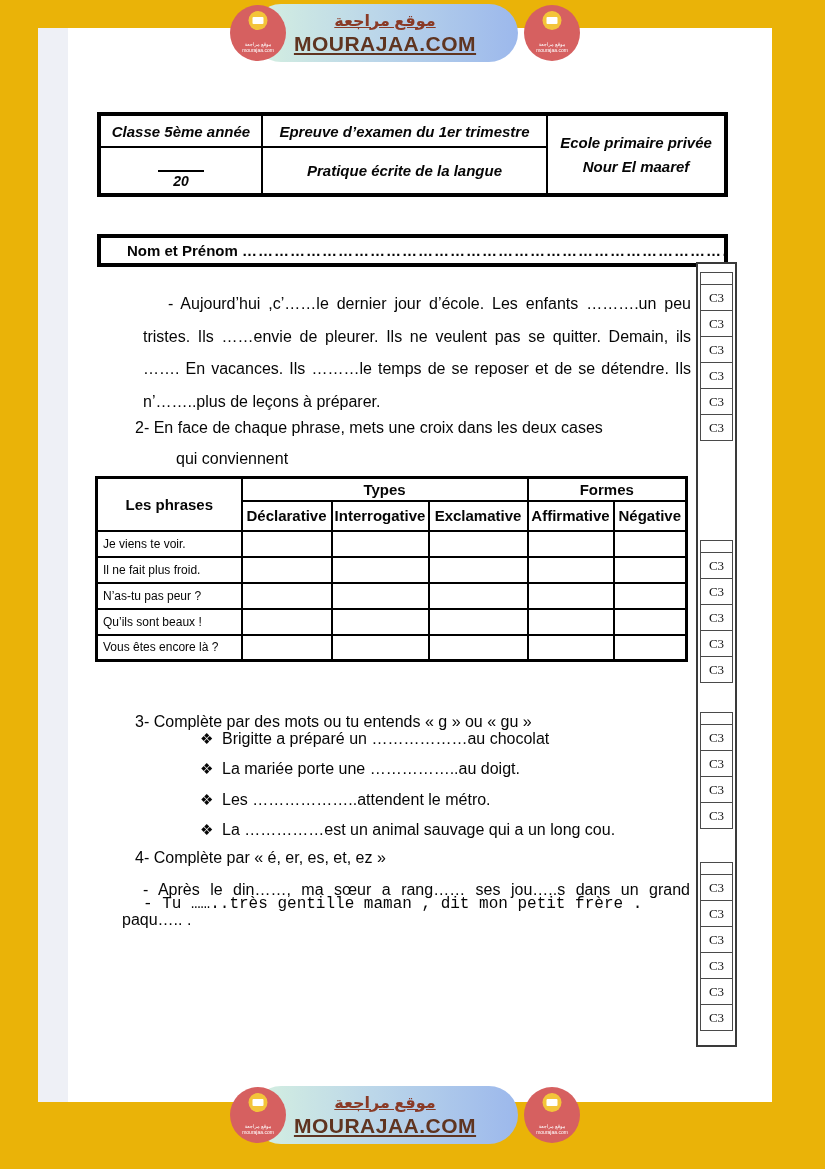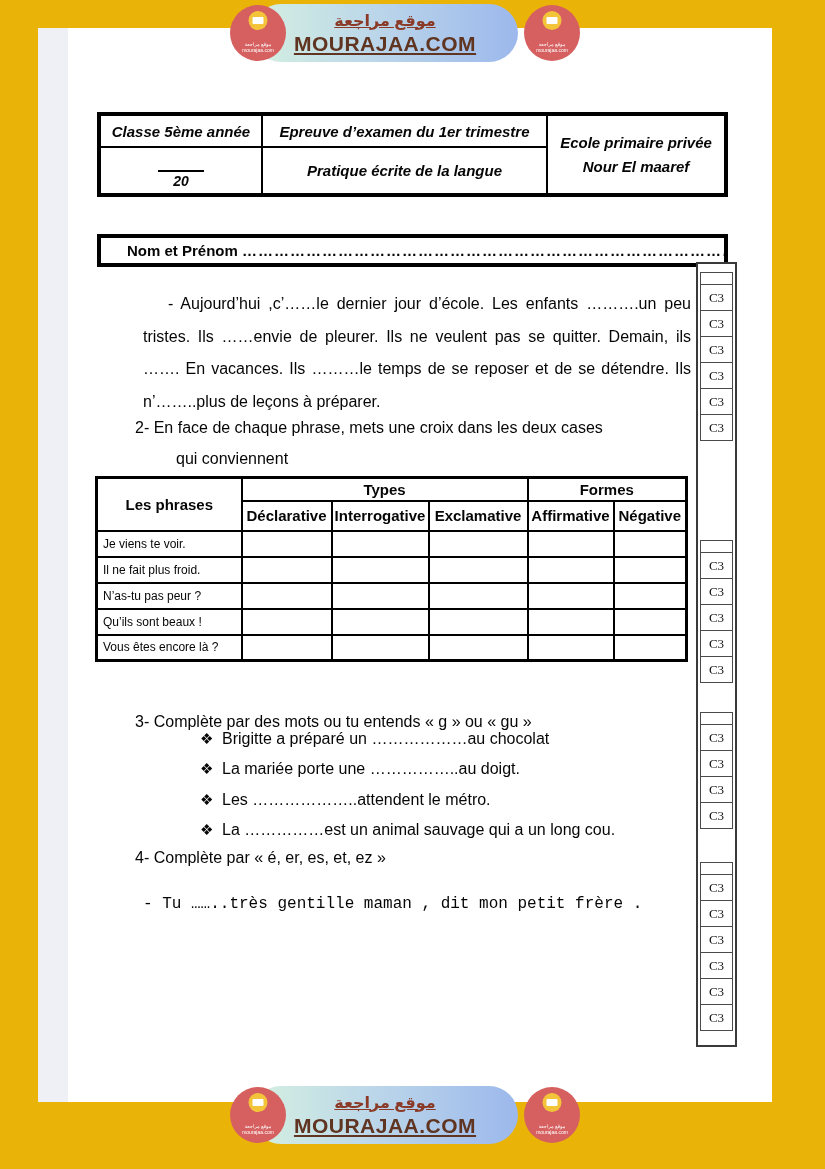--- a/index.html
+++ b/index.html
@@ -207,20 +207,24 @@
 
   <div class="t" style="left:135px; top:695px;margin-top:15px;">3- Complète par des mots ou tu entends « g » ou « gu »</div>
   <div style="position:absolute; left:200px; top:724px;">
     <div class="ex3item"><span class="bullet">❖</span><span>Brigitte a préparé un ………………au chocolat</span></div>
     <div class="ex3item"><span class="bullet">❖</span><span>La mariée porte une ……………..au doigt.</span></div>
     <div class="ex3item"><span class="bullet">❖</span><span>Les ………………..attendent le métro.</span></div>
     <div class="ex3item"><span class="bullet">❖</span><span>La ……………est un animal sauvage qui a un long cou.</span></div>
   </div>
 
   <div class="t" style="left:135px; top:846px;">4- Complète par « é, er, es, et, ez »</div>
+  <div class="para" id="ex4-para">
+    <div class="jline indent">- Après le din……, ma sœur a rang…… ses jou…..s dans un grand</div>
+    <div class="lline">paqu….. .</div>
+  </div>
   <div class="t" style="left:143px; top:892px;font-family:Liberation Mono, monospace;">- Tu ……..très gentille maman , dit mon petit frère .</div>
 
   <div class="c3col">
     <div class="c3group" id="c3g1">
       <div class="c3-lead"></div>
       <div class="c3-cell">C3</div>
       <div class="c3-cell">C3</div>
       <div class="c3-cell">C3</div>
       <div class="c3-cell">C3</div>
       <div class="c3-cell">C3</div>

